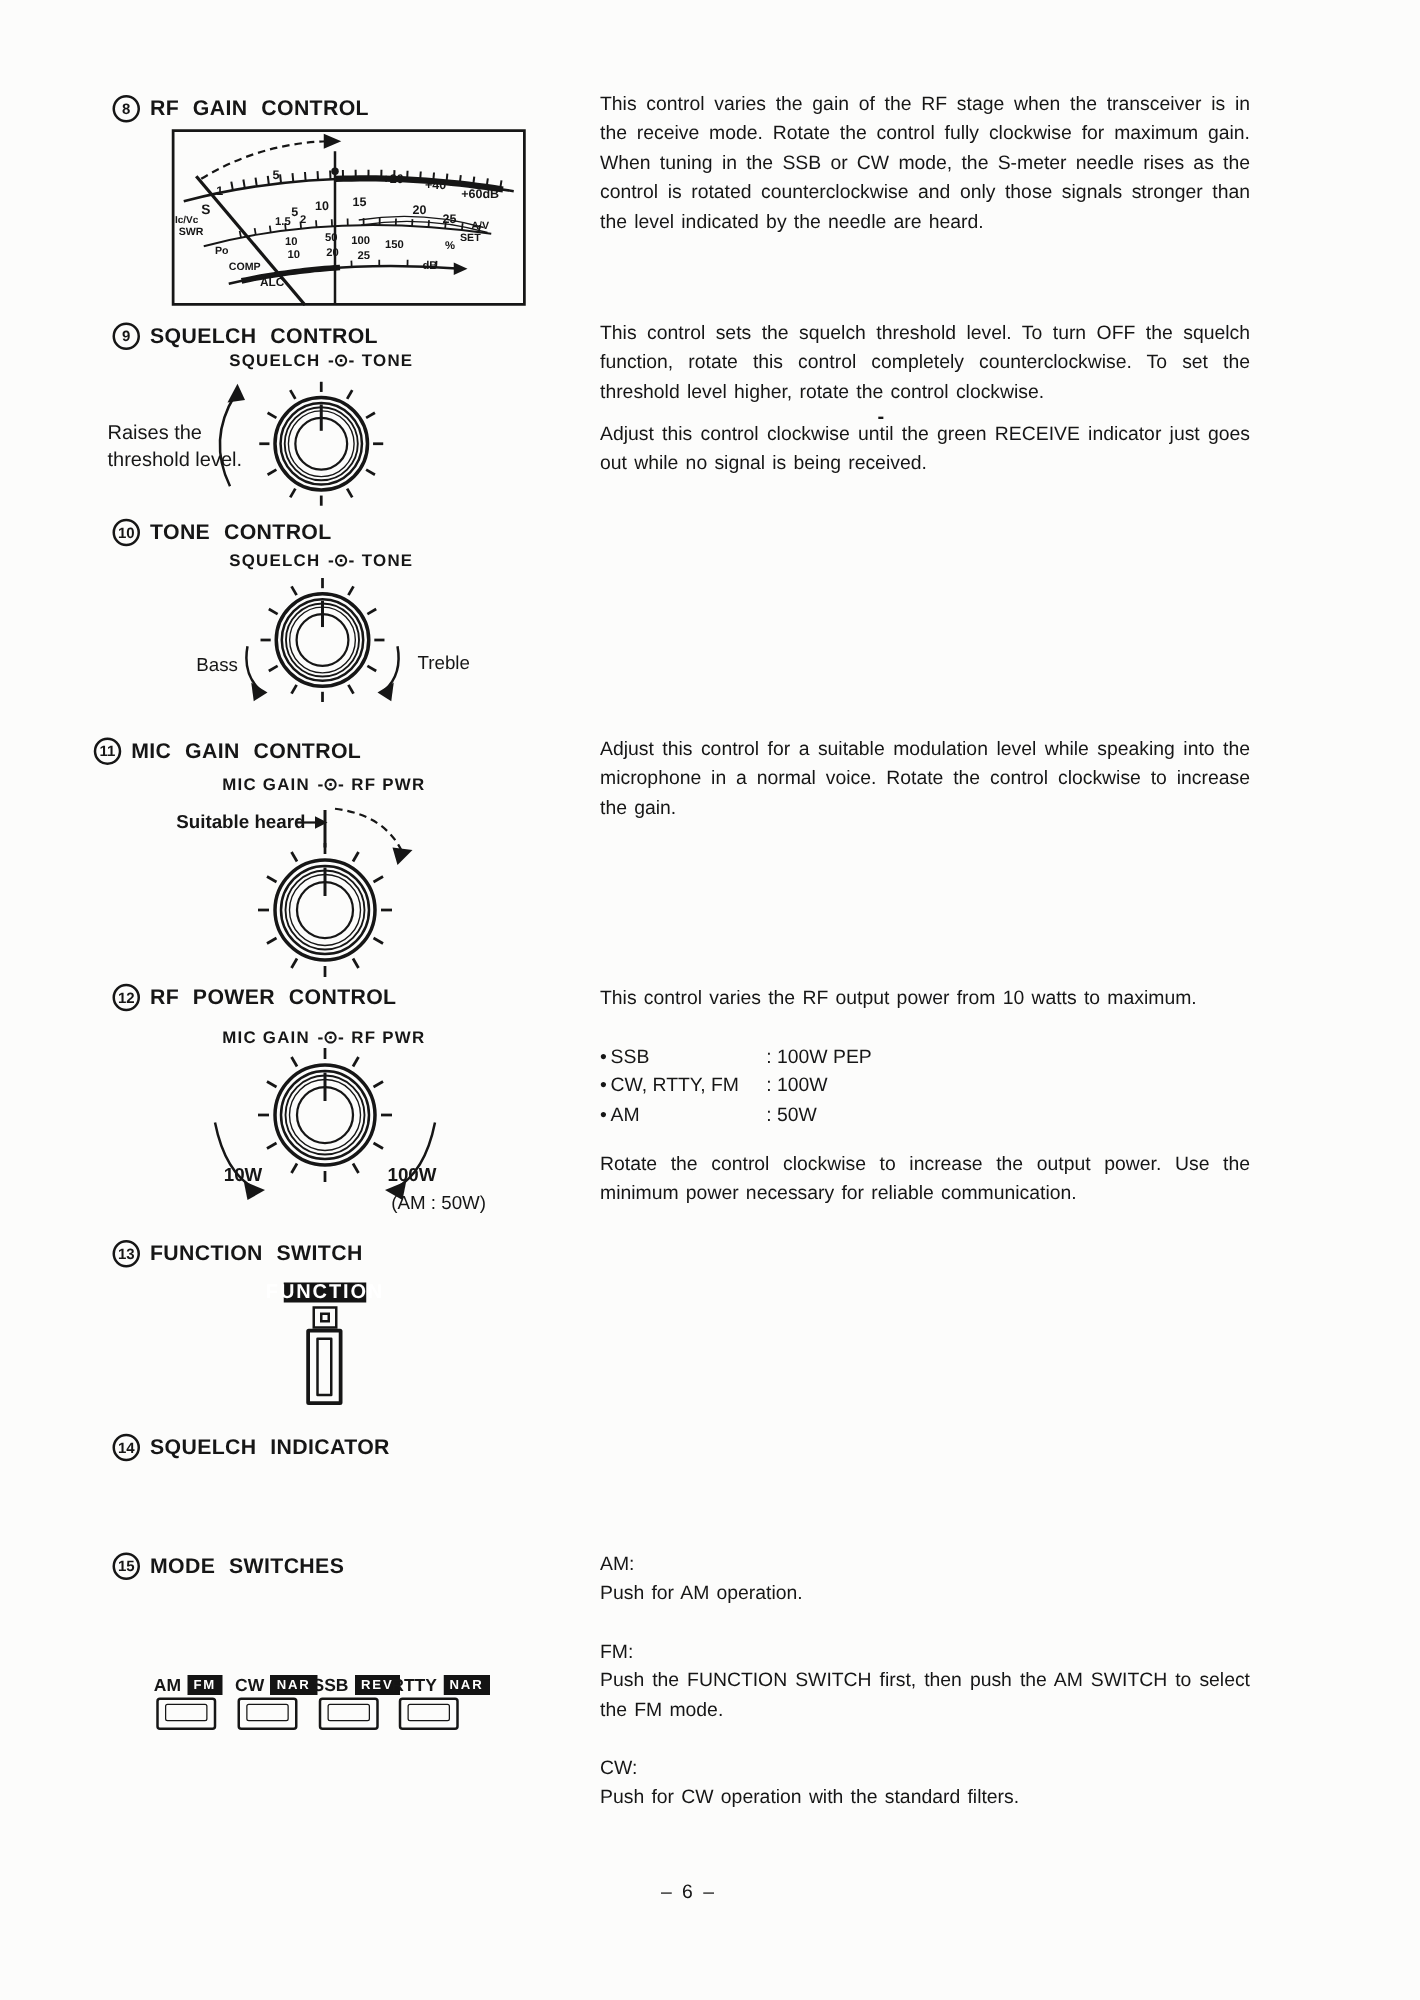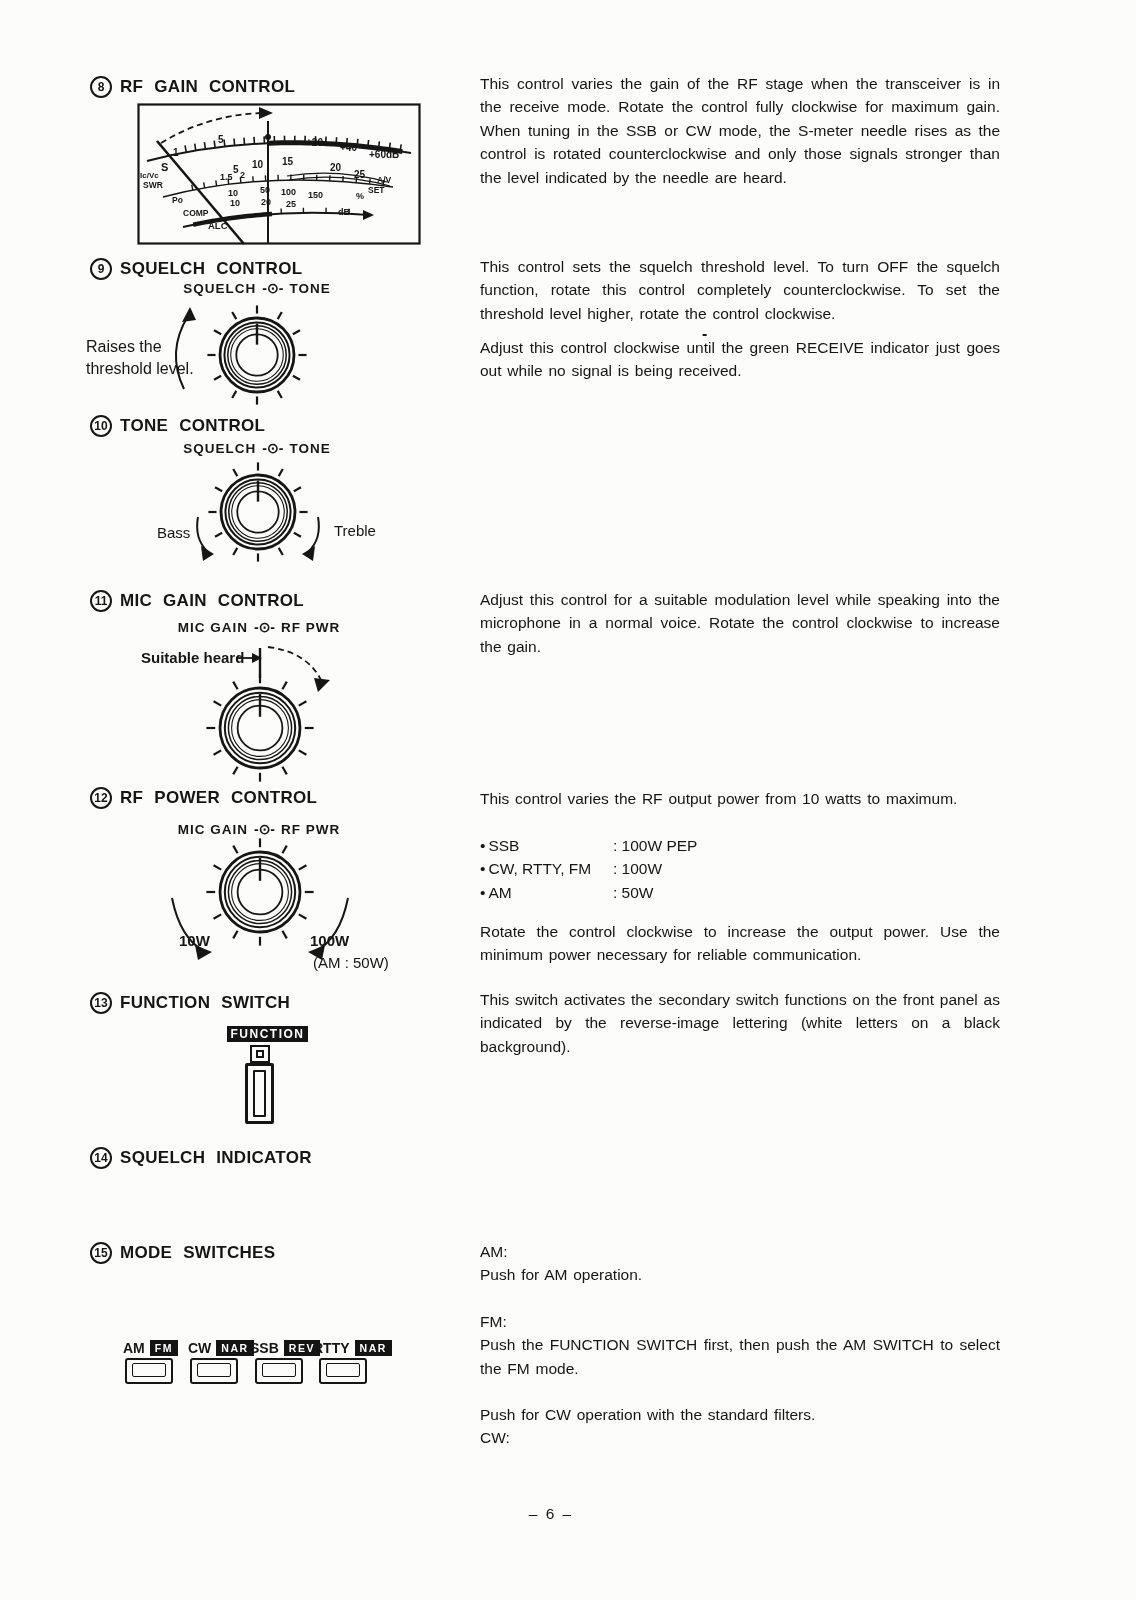--- a/index.html
+++ b/index.html
@@ -36,22 +36,22 @@
   .sep-icon { font-size:14px; font-weight:bold; letter-spacing:0; }
   .note { position:absolute; font-size:16px; line-height:21.5px; }
   .small-label { position:absolute; font-size:15px; font-weight:600; white-space:nowrap; }
 
   .bullets { position:absolute; left:480px; width:520px; font-size:15.5px; line-height:23.4px; }
   .brow { display:flex; }
   .bl { display:inline-flex; width:133px; }
   .dot { margin-right:3px; }
 
   .fn-badge {
-    position:absolute; width:81px; height:16px; background:#141414; color:#fff;
-    font-size:12px; font-weight:bold; letter-spacing:1.5px;
+    position:absolute; width:66px; height:16px; background:#141414; color:#fff;
+    font-size:16px; font-weight:bold; letter-spacing:1.5px;
     display:flex; align-items:center; justify-content:center;
   }
   .fn-square {
     position:absolute; width:20px; height:18px; border:2px solid #161616;
     display:flex; align-items:center; justify-content:center;
   }
   .fn-square-inner { width:8px; height:8px; border:2px solid #161616; }
   .fn-tall {
     position:absolute; width:29px; height:61px; border:3px solid #161616;
     display:flex; align-items:center; justify-content:center; border-radius:2px;
@@ -245,21 +245,21 @@
       </g>
     <path d="M 48 62 Q 44 84 58 97" class="ink" stroke-width="2"></path>
     <polygon points="51,91 64,99 53,106" fill="#161616"></polygon>
     <path d="M 168 62 Q 172 84 158 97" class="ink" stroke-width="2"></path>
     <polygon points="165,91 152,99 163,106" fill="#161616"></polygon>
   </svg>
   <div class="small-label" style="left:157px;top:524px;font-weight:400">Bass</div>
   <div class="small-label" style="left:334px;top:522px;font-weight:400">Treble</div>
 
 
-  <div class="sec-head" style="left:90px;top:590px">
+  <div class="sec-head" style="left:75px;top:590px">
     <span class="sec-num">11</span>
     <span>MIC GAIN CONTROL</span>
   </div>
   <div class="panel-label" style="left:259px;top:619px">
     <span>MIC GAIN</span>
     <span class="sep-icon">-⊙-</span>
     <span>RF PWR</span>
   </div>
   <div class="small-label" style="left:141px;top:649px">Suitable heard</div>
   <svg class="abs" style="left:150px;top:632px" width="230" height="190" viewBox="0 0 230 190">
@@ -362,21 +362,20 @@
     <span>FUNCTION SWITCH</span>
   </div>
   <div class="fn-badge" style="left:227px;top:1026px">FUNCTION</div>
   <div class="fn-square" style="left:250px;top:1045px">
     <div class="fn-square-inner"></div>
   </div>
   <div class="fn-tall" style="left:245px;top:1063px">
     <div class="fn-tall-inner"></div>
   </div>
 
-  <div class="para" style="top:988px">This switch activates the secondary switch functions on the front panel as indicated by the reverse-image lettering (white letters on a black background).</div>
 
   <div class="sec-head" style="left:90px;top:1147px">
     <span class="sec-num">14</span>
     <span>SQUELCH INDICATOR</span>
   </div>
 
   <div class="sec-head" style="left:90px;top:1242px">
     <span class="sec-num">15</span>
     <span>MODE SWITCHES</span>
   </div>
@@ -412,19 +411,19 @@
 
   <div class="para" style="top:1240px">
     <div>AM:</div>
     <div>Push for AM operation.</div>
   </div>
   <div class="para" style="top:1310px">
     <div>FM:</div>
     <div>Push the FUNCTION SWITCH first, then push the AM SWITCH to select the FM mode.</div>
   </div>
   <div class="para" style="top:1403px">
+    <div>CW:</div>
     <div>Push for CW operation with the standard filters.</div>
-    <div>CW:</div>
   </div>
 
   <div class="page-num" style="top:1505px">– 6 –</div>
 
 </div>
 
 </body></html>

